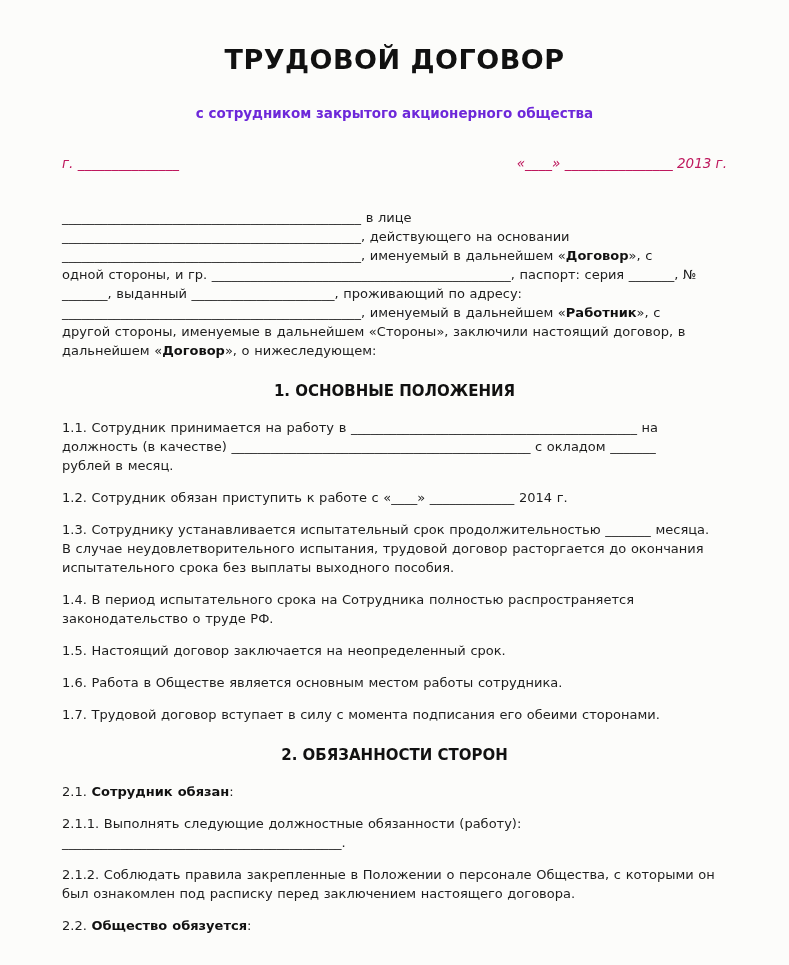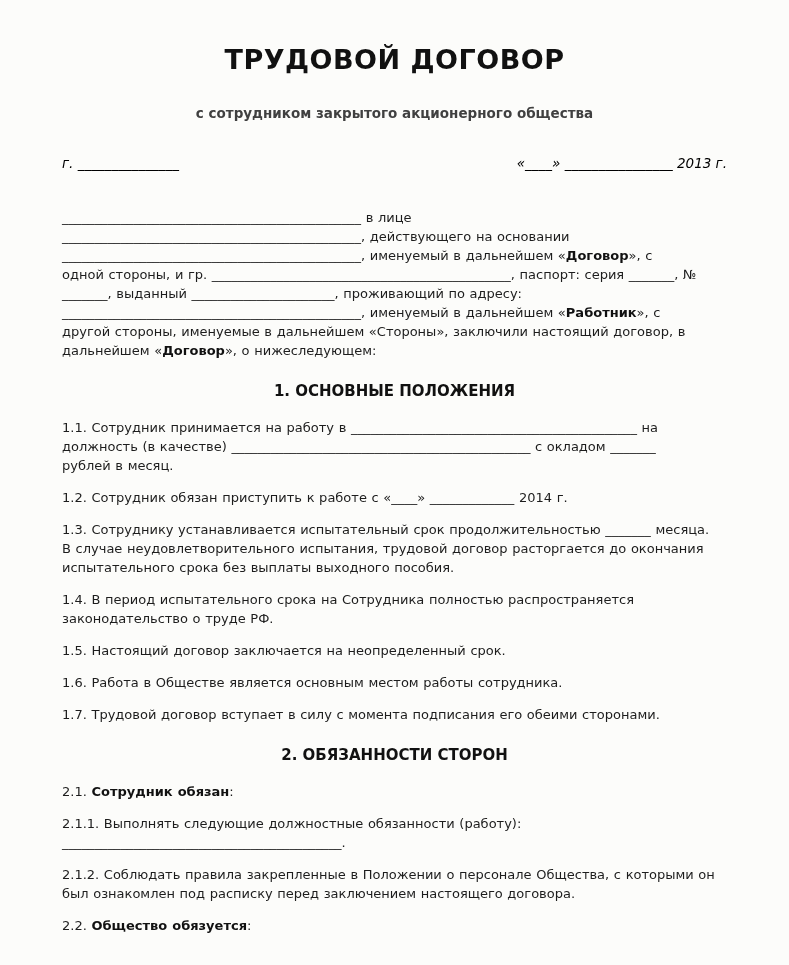--- a/index.html
+++ b/index.html
@@ -19,29 +19,29 @@
     font-size: 27px;
     font-weight: bold;
     letter-spacing: 0.5px;
     color: #111111;
   }
   .subtitle {
     margin: 0 0 34px 0;
     text-align: center;
     font-size: 13.5px;
     font-weight: bold;
-    color: #404040;
+    color: #6d28d9;
   }
   .dateline {
     display: flex;
     justify-content: space-between;
     align-items: baseline;
     font-size: 13.5px;
     font-style: italic;
-    color: #000000;
+    color: #be185d;
     margin: 0 0 37px 0;
   }
   .para {
     font-size: 13px;
     line-height: 19px;
     margin: 8px 0 13px 0;
     white-space: pre-wrap;
     word-spacing: 0.5px;
   }
   .para b { color: #111111; }

